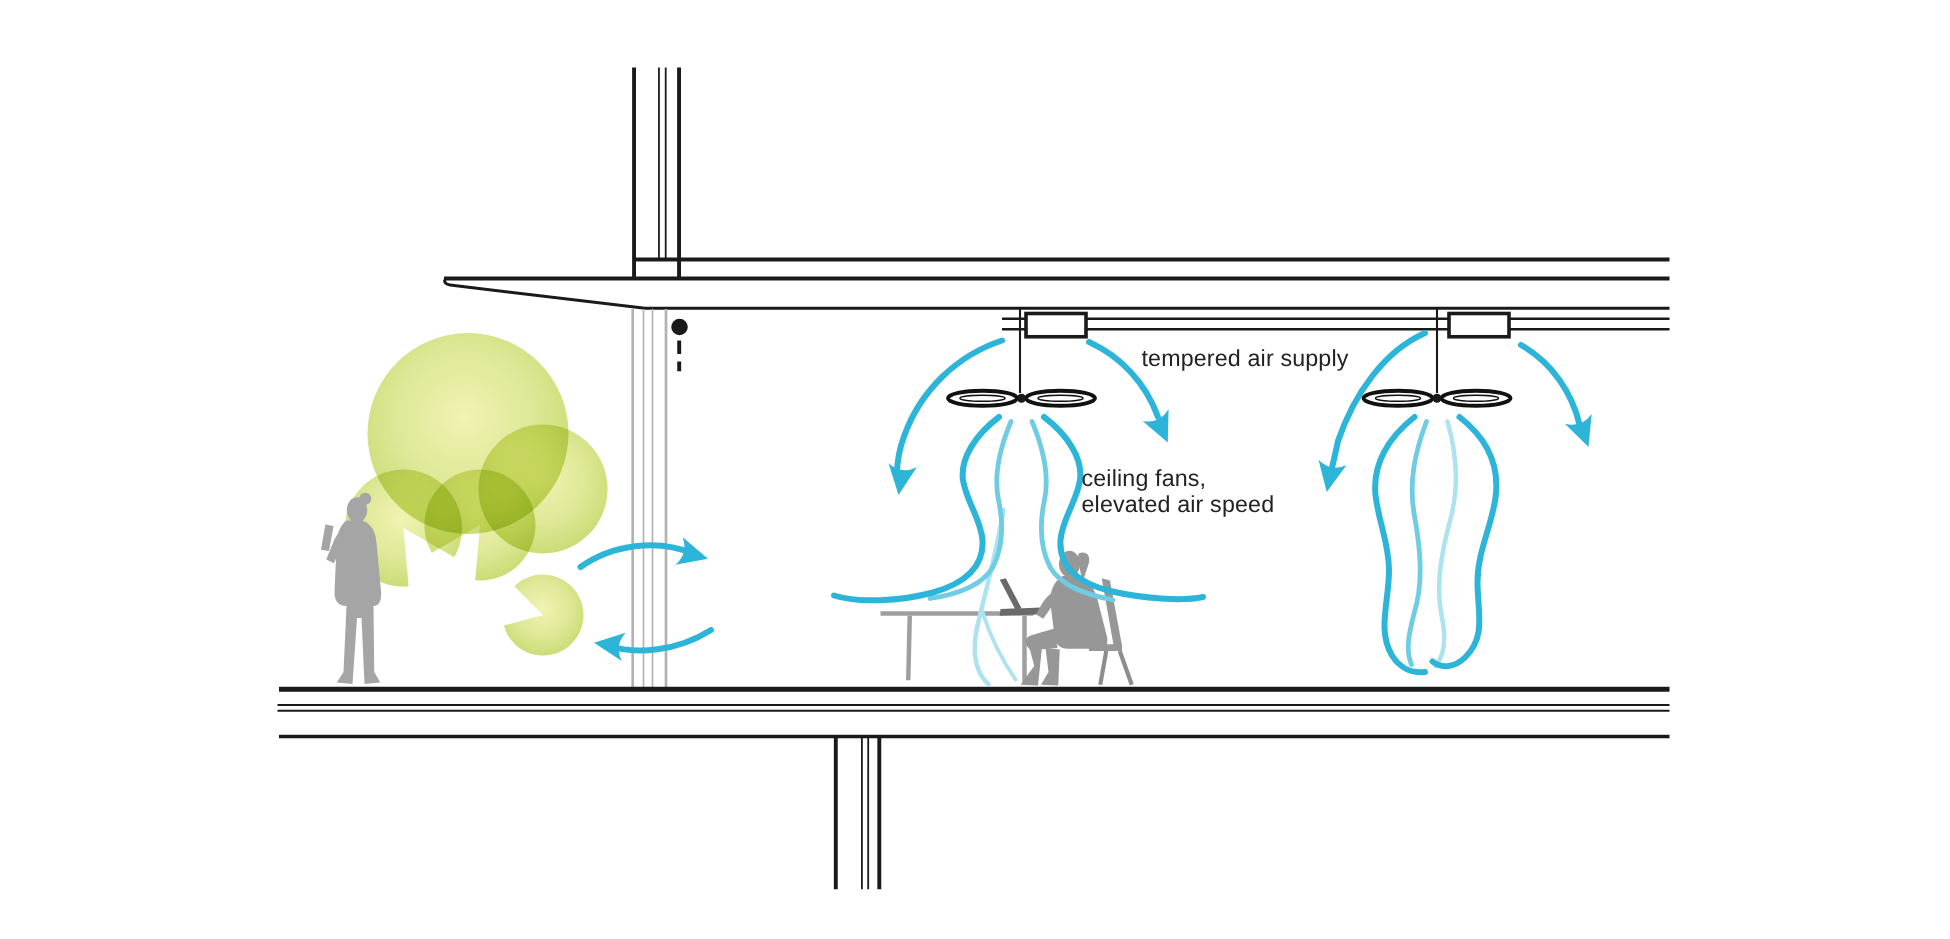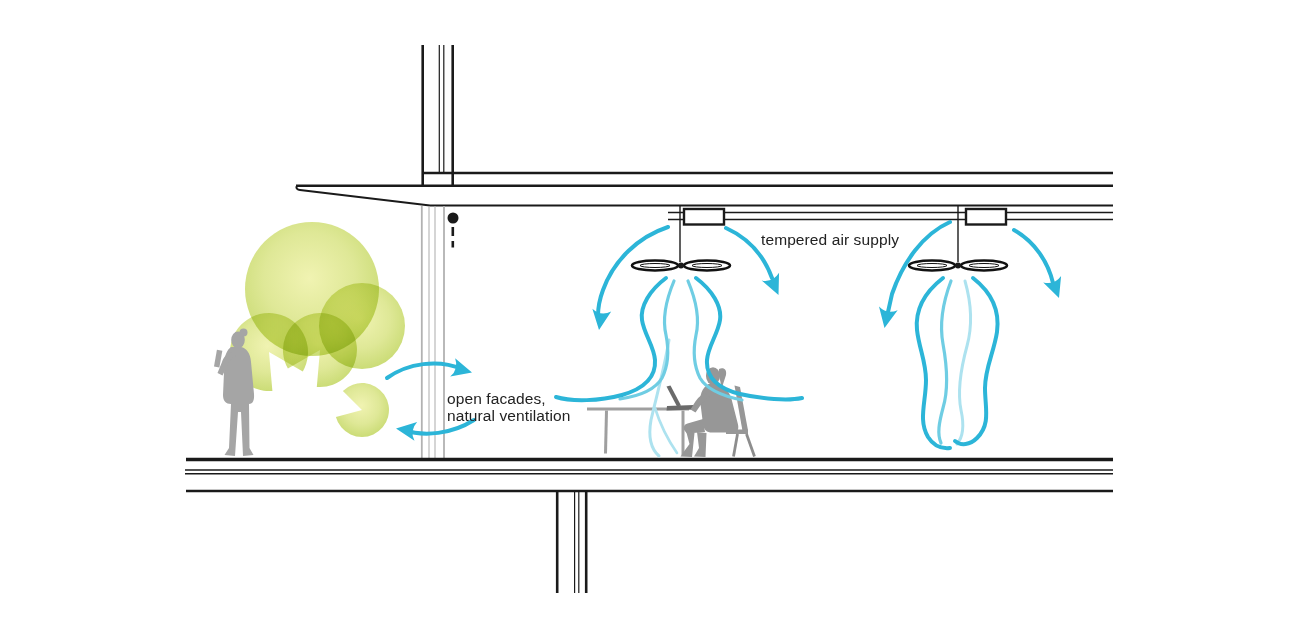--- a/index.html
+++ b/index.html
@@ -184,19 +184,19 @@
     <path class="arrowhead" d="M0 0 L-9.5 -20 Q0 -13.5 9.5 -20 Z" transform="translate(884.5 328) rotate(11)"></path>
     <path class="flow" stroke-width="4" d="M1014 230 C1035 242 1048 262 1053 283"></path>
     <path class="arrowhead" d="M0 0 L-9.5 -20 Q0 -13.5 9.5 -20 Z" transform="translate(1059 298) rotate(-20)"></path>
   </g>
 </svg>
 
 <div class="lbl" style="left:761px;top:231px;">
   <span>tempered air supply</span>
 </div>
 
-
-<div class="lbl" style="left:447px;top:390px;">
-  <div>open facades,</div>
-  <div>natural ventilation</div>
+<div class="lbl" style="left:721px;top:311px;">
+  <div>ceiling fans,</div>
+  <div>elevated air speed</div>
 </div>
 
+
 </div>
 
 </body></html>

